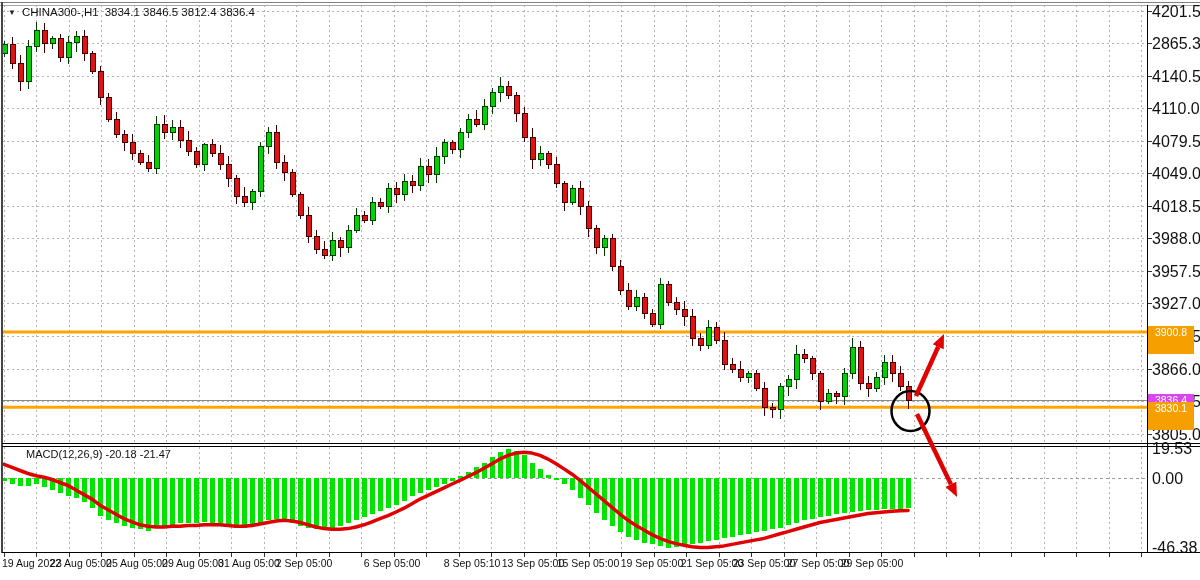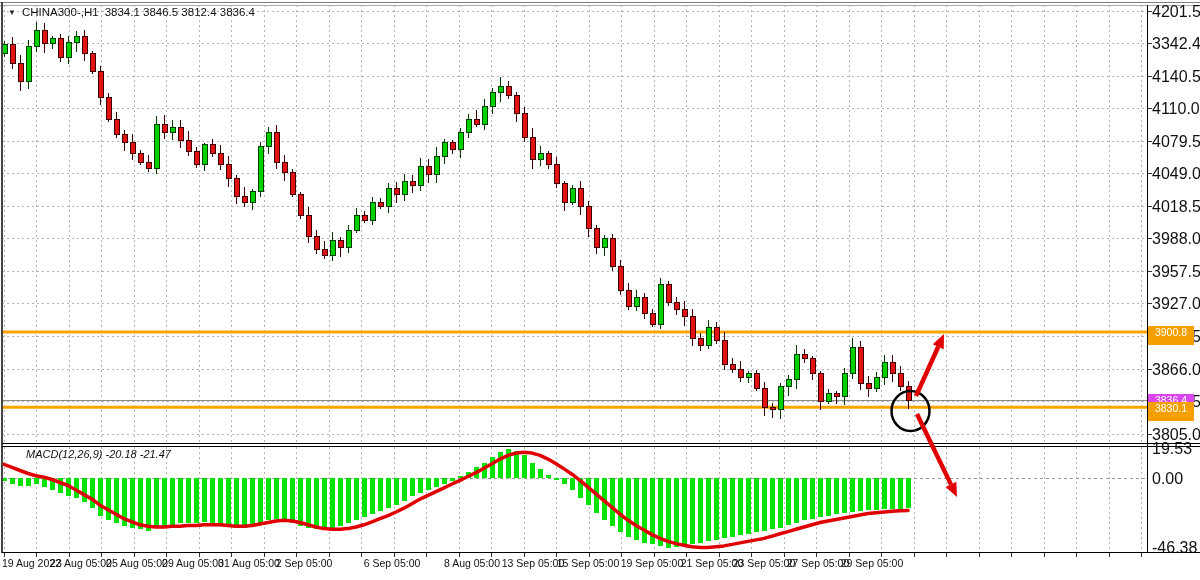--- a/index.html
+++ b/index.html
@@ -3,26 +3,26 @@
 <meta charset="utf-8">
 <style>
   html,body{margin:0;padding:0;background:#ffffff;}
   #screen{position:relative;width:1200px;height:580px;background:#ffffff;overflow:hidden;
           font-family:"Liberation Sans",sans-serif;}
   #chart-svg{position:absolute;left:0;top:0;}
   .lbl{position:absolute;font-size:16px;line-height:11px;color:#111;white-space:nowrap;}
   .price-lbl{left:1152px;}
   .date-lbl{top:558px;font-size:10.5px;transform:translateX(-50%);}
   .date-lbl.first{transform:none;text-align:center;}
-  .badge{position:absolute;left:1148px;width:46px;height:19px;font-size:10.5px;line-height:12px;
+  .badge{position:absolute;left:1148px;width:46px;height:28px;font-size:10.5px;line-height:12px;
          color:#fff;text-align:center;white-space:nowrap;}
   #title-row{position:absolute;left:8px;top:6px;display:flex;align-items:center;gap:6px;
              font-size:11.5px;color:#111;}
   #title-row .tri{font-size:8px;color:#222;cursor:pointer;}
-  #macd-label{position:absolute;left:26px;top:448px;font-size:11px;color:#111;font-style:italic;}
+  #macd-label{position:absolute;left:26px;top:448px;font-size:11px;color:#111;}
 </style>
 </head>
 <body>
 
 <div id="screen">
   <svg id="chart-svg" width="1200" height="580">
       <line x1="4" y1="5" x2="4" y2="443.5" stroke="#b3b3b3" stroke-dasharray="2,3" stroke-width="1" shape-rendering="crispEdges"></line>
       <line x1="4" y1="446.5" x2="4" y2="552.5" stroke="#b3b3b3" stroke-dasharray="2,3" stroke-width="1" shape-rendering="crispEdges"></line>
       <line x1="4" y1="552.5" x2="4" y2="556.5" stroke="#333" stroke-width="1" shape-rendering="crispEdges"></line>
       <line x1="36.5" y1="5" x2="36.5" y2="443.5" stroke="#b3b3b3" stroke-dasharray="2,3" stroke-width="1" shape-rendering="crispEdges"></line>
@@ -522,21 +522,21 @@
   <div id="title-row">
     <span class="tri">▼</span>
     <span>CHINA300-,H1</span>
     <span>3834.1 3846.5 3812.4 3836.4</span>
   </div>
 
   <div id="macd-label">MACD(12,26,9) -20.18 -21.47</div>
 
   <div id="labels-layer">
       <div class="lbl price-lbl" style="top: 5.5px;">4201.5</div>
-      <div class="lbl price-lbl" style="top: 38.05px;">3342.4</div>
+      <div class="lbl price-lbl" style="top: 38.05px;">2865.3</div>
       <div class="lbl price-lbl" style="top: 70.6px;">4140.5</div>
       <div class="lbl price-lbl" style="top: 103.15px;">4110.0</div>
       <div class="lbl price-lbl" style="top: 135.7px;">4079.5</div>
       <div class="lbl price-lbl" style="top: 168.25px;">4049.0</div>
       <div class="lbl price-lbl" style="top: 200.8px;">4018.5</div>
       <div class="lbl price-lbl" style="top: 233.35px;">3988.0</div>
       <div class="lbl price-lbl" style="top: 265.9px;">3957.5</div>
       <div class="lbl price-lbl" style="top: 298.45px;">3927.0</div>
       <div class="lbl price-lbl" style="top: 331px;">3896.5</div>
       <div class="lbl price-lbl" style="top: 363.55px;">3866.0</div>
@@ -545,21 +545,21 @@
       <div class="lbl price-lbl" style="top: 443.029px;">19.53</div>
       <div class="lbl price-lbl" style="top: 472.5px;">0.00</div>
       <div class="lbl price-lbl" style="top: 542.487px;">-46.38</div>
       <div class="lbl date-lbl first" style="left: 2px;">19 Aug 2022</div>
       <div class="lbl date-lbl" style="left: 81px;">23 Aug 05:00</div>
       <div class="lbl date-lbl" style="left: 137px;">25 Aug 05:00</div>
       <div class="lbl date-lbl" style="left: 193px;">29 Aug 05:00</div>
       <div class="lbl date-lbl" style="left: 249px;">31 Aug 05:00</div>
       <div class="lbl date-lbl" style="left: 304px; text-align: center;">2 Sep 05:00</div>
       <div class="lbl date-lbl" style="left: 392px;">6 Sep 05:00</div>
-      <div class="lbl date-lbl" style="left: 472px;">8 Aug 05:00</div>
+      <div class="lbl date-lbl" style="left: 472px;">8 Sep 05:10</div>
       <div class="lbl date-lbl" style="left: 533px;">13 Sep 05:00</div>
       <div class="lbl date-lbl" style="left: 588px;">15 Sep 05:00</div>
       <div class="lbl date-lbl" style="left: 652px;">19 Sep 05:00</div>
       <div class="lbl date-lbl" style="left: 712px;">21 Sep 05:00</div>
       <div class="lbl date-lbl" style="left: 764px;">23 Sep 05:00</div>
       <div class="lbl date-lbl" style="left: 818px;">27 Sep 05:00</div>
       <div class="lbl date-lbl" style="left: 872px;">29 Sep 05:00</div>
       <div class="lbl badge" style="top: 325.911px; background: rgb(245, 160, 0);">3900.8</div>
       <div class="lbl badge" style="top: 401.363px; background: rgb(245, 160, 0);">3830.1</div>
       <div class="lbl badge" style="top: 394.14px; background: #d946ef;">3836.4</div>

